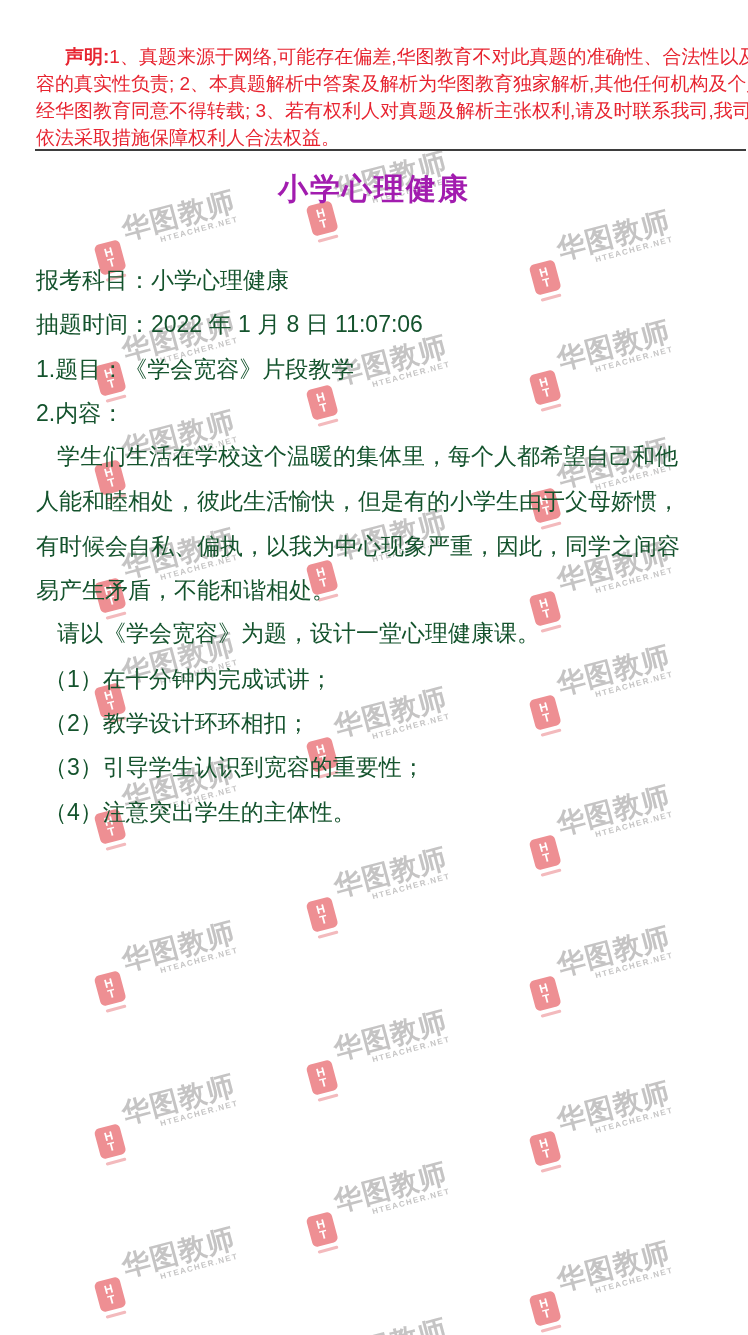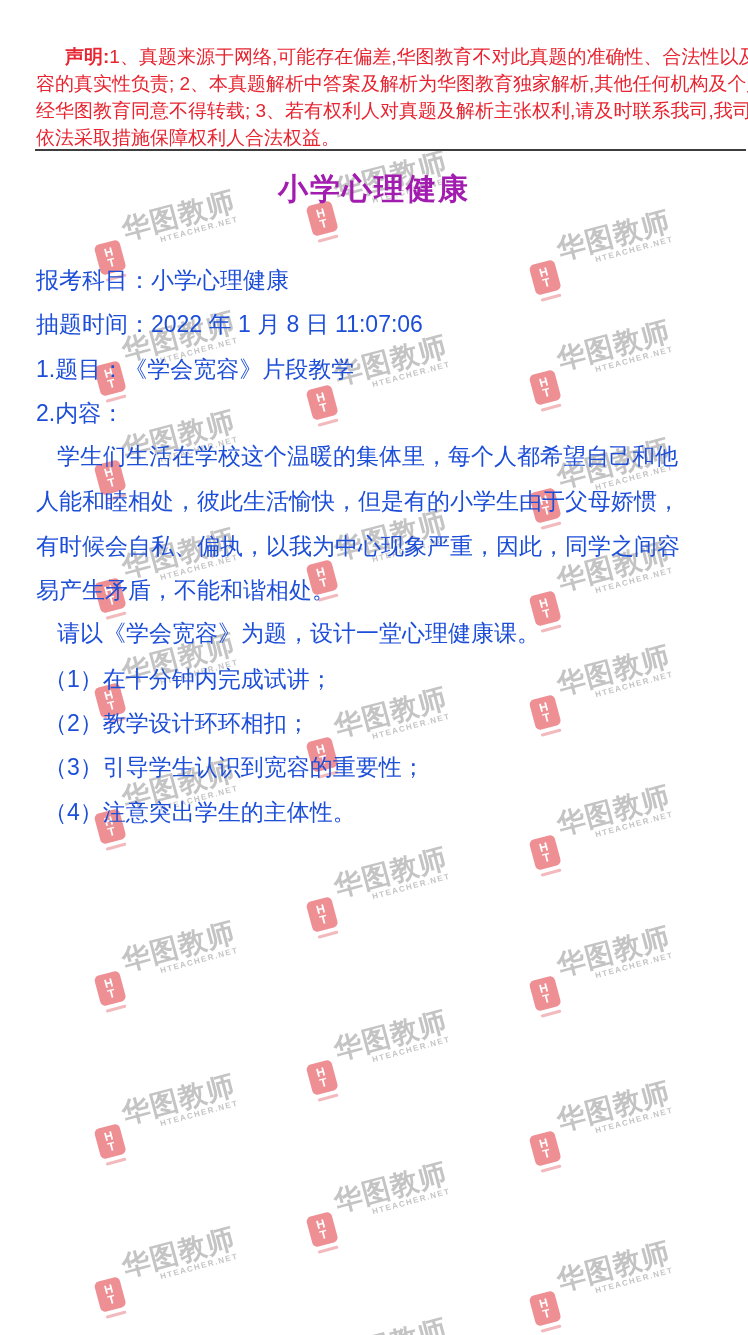--- a/index.html
+++ b/index.html
@@ -31,21 +31,21 @@
   .disc-first{padding-left:29px;}
   .disclaimer strong{font-weight:700;margin-top:32px;}
   
   .separator{position:absolute;left:35px;right:2px;top:149px;z-index:1;
              border:none;border-top:2px solid #3d3d3d;margin:0;}
   
   .title{position:absolute;top:169px;left:0;width:100%;z-index:1;margin:0;
          text-align:center;font-size:30px;font-weight:700;letter-spacing:2px;color:#a21caf;}
   
   .body{position:absolute;left:36px;top:258px;width:678px;z-index:1;}
-  .line{margin:0;font-size:23px;line-height:44.3px;color:#1d4ed8;white-space:nowrap;}
+  .line{margin:0;font-size:23px;line-height:44.3px;color:#14532d;white-space:nowrap;}
   .line--bold{font-weight:400;}
   .line--indent{padding-left:21px;font-family:Liberation Serif, serif;}
   .line--list{padding-left:8px;}
 </style>
 </head>
 <body>
 
 <div class="page">
 
   <div class="watermark-layer" id="wm-layer">

